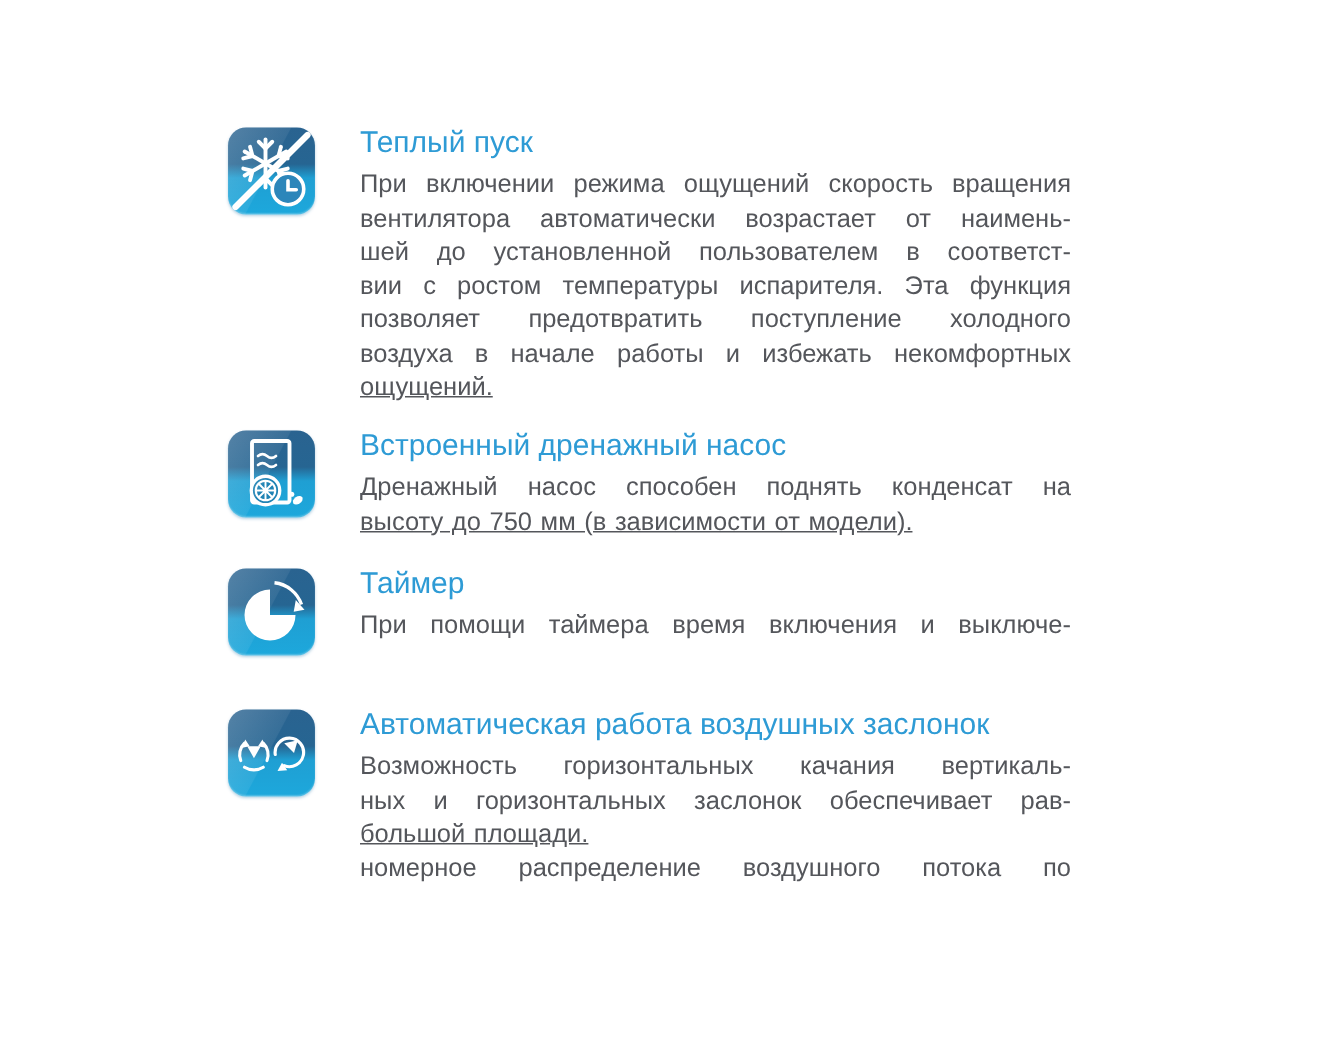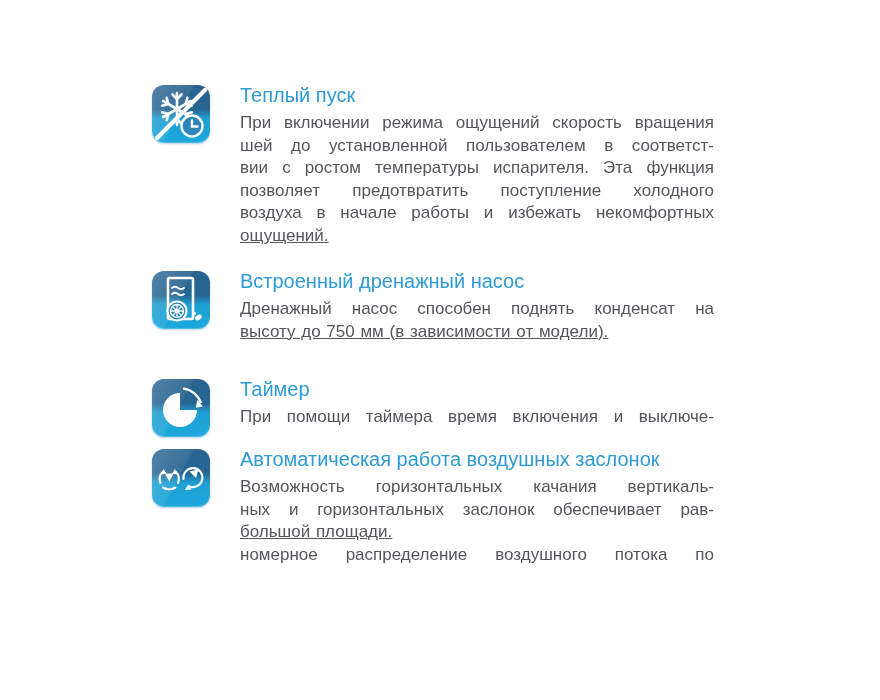--- a/index.html
+++ b/index.html
@@ -64,30 +64,31 @@
         </g>
         <line x1="5" y1="53" x2="53" y2="5" stroke="#fff" stroke-width="4.2" stroke-linecap="round"></line>
         <circle cx="40" cy="41" r="10.5" fill="#2c86ba" stroke="#fff" stroke-width="2.4"></circle>
         <path d="M40 35.5 L40 41.5 L45.5 41.5" fill="none" stroke="#fff" stroke-width="2.4" stroke-linecap="round"></path>
       </svg>
     </div>
     <div class="content">
       <h2>Теплый пуск</h2>
       <div>
         <div class="body-line">При включении режима ощущений скорость вращения</div>
+        <div class="body-line">вентилятора автоматически возрастает от наимень-</div>
         <div class="body-line">шей до установленной пользователем в соответст-</div>
         <div class="body-line">вии с ростом температуры испарителя. Эта функция</div>
         <div class="body-line">позволяет предотвратить поступление холодного</div>
         <div class="body-line">воздуха в начале работы и избежать некомфортных</div>
         <div class="body-line last">ощущений.</div>
       </div>
     </div>
   </section>
 
-  <section class="feature" style="top:270px">
+  <section class="feature" style="top:286px">
     <div class="icon">
       <svg viewBox="0 0 58 58" width="58" height="58">
         <rect x="16" y="7" width="25" height="41" rx="1.5" fill="none" stroke="#fff" stroke-width="2.6"></rect>
         <path d="M20 17 q3 -2.5 6 0 t6 0" fill="none" stroke="#fff" stroke-width="1.8" stroke-linecap="round"></path>
         <path d="M20 23 q3 -2.5 6 0 t6 0" fill="none" stroke="#fff" stroke-width="1.8" stroke-linecap="round"></path>
         <circle cx="25" cy="40" r="9.5" fill="#1f83b4" stroke="#fff" stroke-width="2.2"></circle>
         <circle cx="25" cy="40" r="6.5" fill="none" stroke="#fff" stroke-width="1.4"></circle>
         <path d="M25 33.5 V46.5 M18.5 40 H31.5 M20.5 35.5 L29.5 44.5 M29.5 35.5 L20.5 44.5" stroke="#fff" stroke-width="1.3"></path>
         <ellipse cx="46.5" cy="46.5" rx="3.6" ry="2.4" fill="#fff" transform="rotate(-35 46.5 46.5)"></ellipse>
         <circle cx="42.5" cy="42.5" r="1.7" fill="#fff"></circle>
@@ -111,21 +112,21 @@
       </svg>
     </div>
     <div class="content">
       <h2>Таймер</h2>
       <div>
         <div class="body-line">При помощи таймера время включения и выключе-</div>
       </div>
     </div>
   </section>
 
-  <section class="feature" style="top:448px">
+  <section class="feature" style="top:472px">
     <div class="icon">
       <svg viewBox="0 0 58 58" width="58" height="58">
         <g stroke="#fff" fill="none" stroke-width="2.1" stroke-linecap="round">
           <path d="M8.5 34 a10.5 10.5 0 0 1 2.5 -11.5"></path>
           <path d="M26 34 a10.5 10.5 0 0 0 -2.5 -11.5"></path>
           <path d="M11 38.5 a10 8 0 0 0 12.5 0"></path>
         </g>
         <path d="M11.5 20 L9.5 25.5 L14.5 24.5 Z" fill="#fff"></path>
         <path d="M23 20 L25 25.5 L20 24.5 Z" fill="#fff"></path>
         <path d="M17.3 32.5 L12.8 24.5 L21.8 24.5 Z" fill="#fff"></path>

